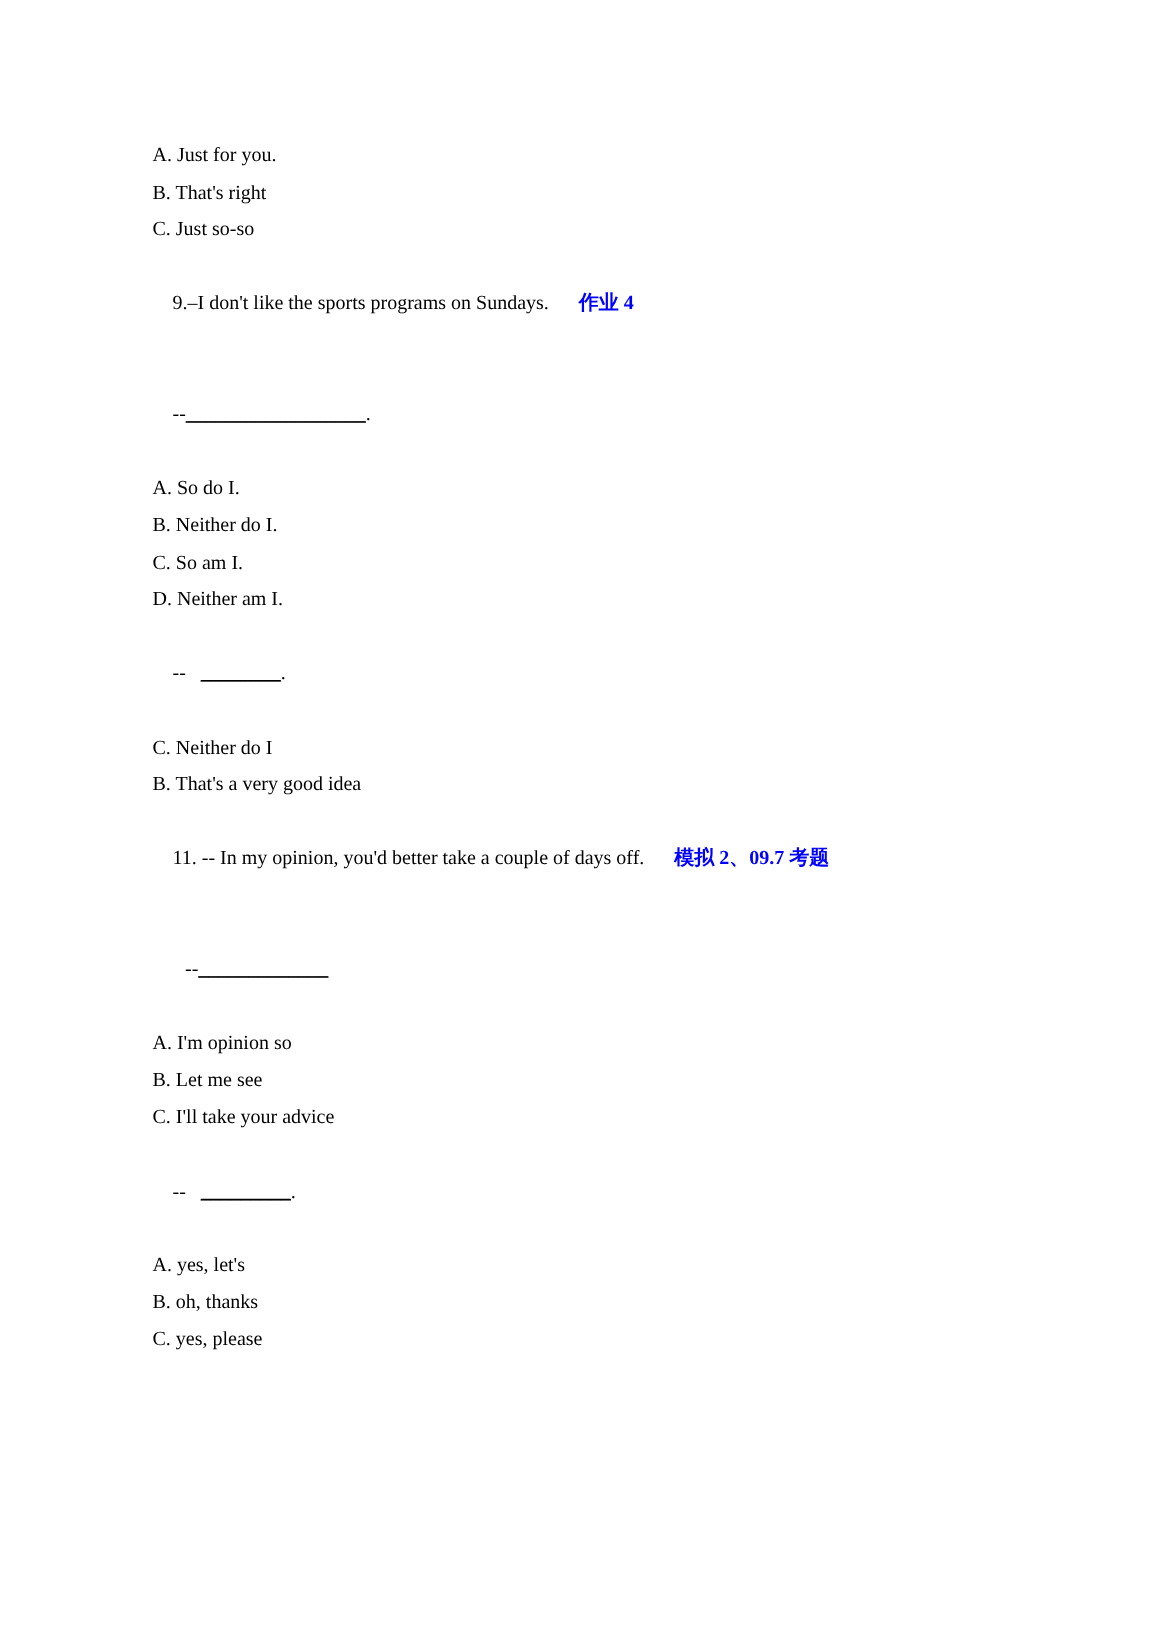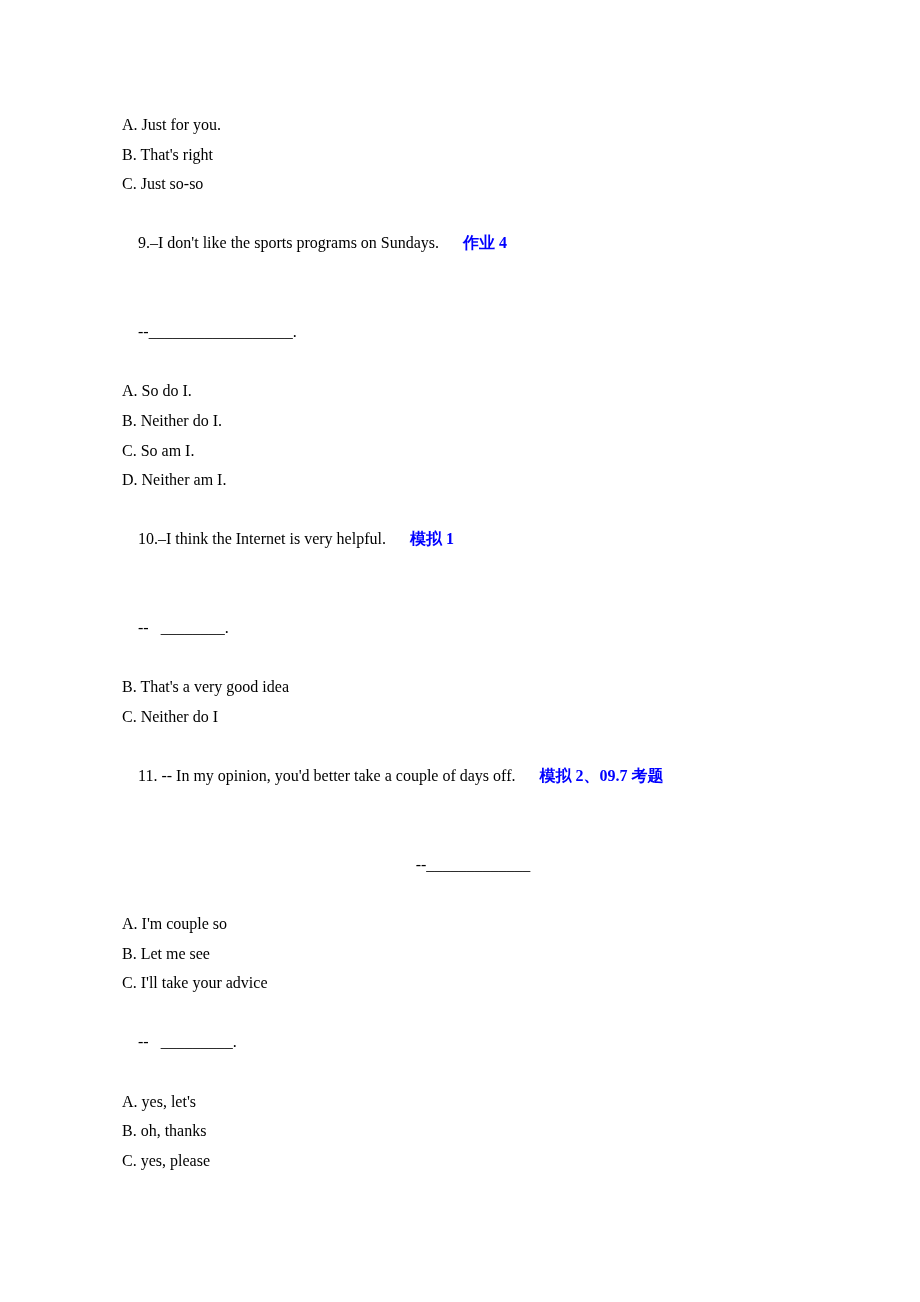--- a/index.html
+++ b/index.html
@@ -20,20 +20,21 @@
     position: relative;
   }
   .line {
     white-space: pre-wrap;
   }
   .tag {
     color: #0000ff;
     font-weight: bold;
   }
   .blank-underline {
+    text-decoration: underline;
     display: inline-block;
   }
 </style>
 </head>
 <body>
 
 <div class="page">
 
   <div class="line">A. Just for you.</div>
   <div class="line">B. That's right</div>
@@ -44,35 +45,32 @@
   </div>
   <div class="line">
     <span>--</span><span class="blank-underline">__________________</span><span>.</span>
   </div>
   <div class="line">A. So do I.</div>
   <div class="line">B. Neither do I.</div>
   <div class="line">C. So am I.</div>
   <div class="line">D. Neither am I.</div>
 
   <div class="line">
-    <span>10.–I think the Internet is very helpful.</span><span>      </span><span class="tag">模拟 1</span>
-  </div>
-  <div class="line">
     <span>--   </span><span class="blank-underline">________</span><span>.</span>
   </div>
+  <div class="line">C. Neither do I</div>
   <div class="line">B. That's a very good idea</div>
-  <div class="line">C. Neither do I</div>
 
   <div class="line">
     <span>11. -- In my opinion, you'd better take a couple of days off.</span><span>      </span><span class="tag">模拟 2、09.7 考题</span>
   </div>
-  <div class="line" style="padding-left:10px;text-align:center;">
+  <div class="line" style="padding-left:10px;">
     <span>--</span><span class="blank-underline">_____________</span>
   </div>
-  <div class="line">A. I'm couple so</div>
+  <div class="line">A. I'm opinion so</div>
   <div class="line">B. Let me see</div>
   <div class="line">C. I'll take your advice</div>
 
   <div class="line">
     <span>--   </span><span class="blank-underline">_________</span><span>.</span>
   </div>
   <div class="line">A. yes, let's</div>
   <div class="line">B. oh, thanks</div>
   <div class="line">C. yes, please</div>
 

